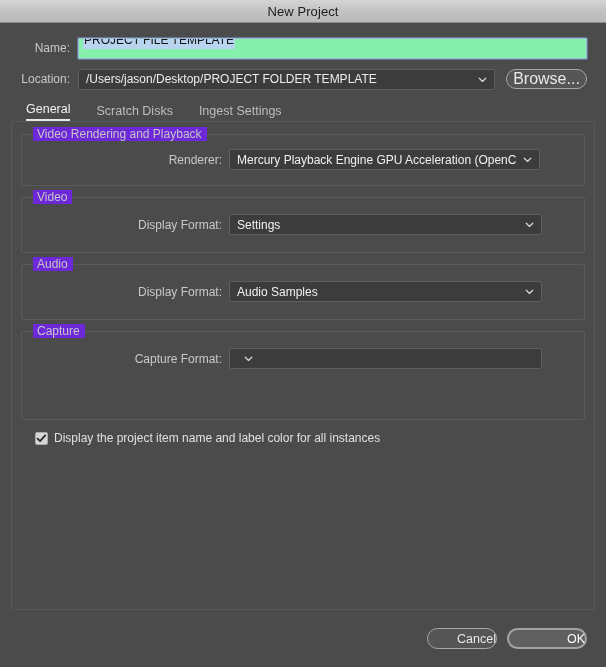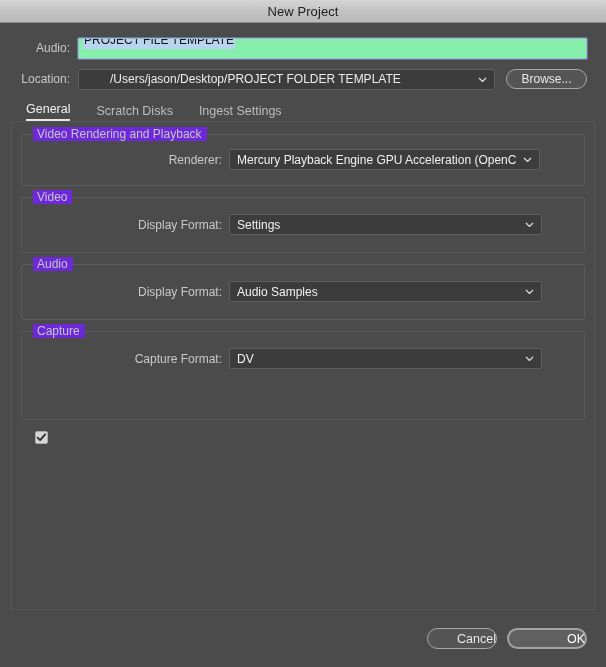--- a/index.html
+++ b/index.html
@@ -88,32 +88,32 @@
     border: 1px solid #5e5e5e;
     border-radius: 2px;
     display: flex;
     align-items: center;
     padding: 0 6px 0 7px;
     box-sizing: border-box;
     overflow: hidden;
     color: #ececec;
     font-size: 12px;
   }
-  .location-select .val { flex: 1; white-space: nowrap; overflow: hidden; margin-left: 24px; }
+  .location-select .val { flex: 1; white-space: nowrap; overflow: hidden; }
 
   .browse-btn {
     margin-left: 11px;
     margin-right: 19px;
     width: 81px;
     height: 20px;
     border: 1px solid #a8a8a8;
     border-radius: 10px;
     background: #555555;
     color: #e8e8e8;
-    font-size: 12px;
+    font-size: 16px;
     display: flex;
     align-items: center;
     justify-content: center;
     box-sizing: border-box;
   }
 
   
   #tabbar {
     margin-top: 10px;
     margin-left: 26px;
@@ -272,21 +272,21 @@
 </head>
 <body>
 
 <div id="dialog">
 
   <div id="titlebar">
     <span class="title-text">New Project</span>
   </div>
 
   <div class="field-row" id="name-row">
-    <span class="field-label">Audio:</span>
+    <span class="field-label">Name:</span>
     <div class="name-input">
       <span class="sel">PROJECT FILE TEMPLATE</span>
     </div>
   </div>
 
   <div class="field-row" id="location-row">
     <span class="field-label">Location:</span>
     <div class="location-select">
       <span class="val">/Users/jason/Desktop/PROJECT FOLDER TEMPLATE</span>
       <svg class="chev" viewBox="0 0 12 12">
@@ -349,34 +349,34 @@
           </svg>
         </div>
       </div>
     </div>
 
     <div class="group g-capture">
       <span class="legend">Capture</span>
       <div class="ctrl-row">
         <span class="ctrl-label">Capture Format:</span>
         <div class="dropdown dd-wide">
-          <span class="val">DV</span>
           <svg class="chev" viewBox="0 0 12 12">
             <path d="M2.5 4.6 L6 8.1 L9.5 4.6" fill="none" stroke="#d5d5d5" stroke-width="1.4" stroke-linecap="round" stroke-linejoin="round"></path>
           </svg>
         </div>
       </div>
     </div>
 
     <div id="checkbox-row">
       <span class="checkbox">
         <svg width="11" height="11" viewBox="0 0 11 11">
           <path d="M1.6 5.6 L4.1 8.1 L9.2 2.4" fill="none" stroke="#2a2a2a" stroke-width="1.8" stroke-linecap="round" stroke-linejoin="round"></path>
         </svg>
       </span>
+      <span class="cb-label">Display the project item name and label color for all instances</span>
     </div>
 
   </div>
 
   <div id="footer">
     <div class="btn cancel">
       <span>Cancel</span>
     </div>
     <div class="btn ok">
       <span>OK</span>

